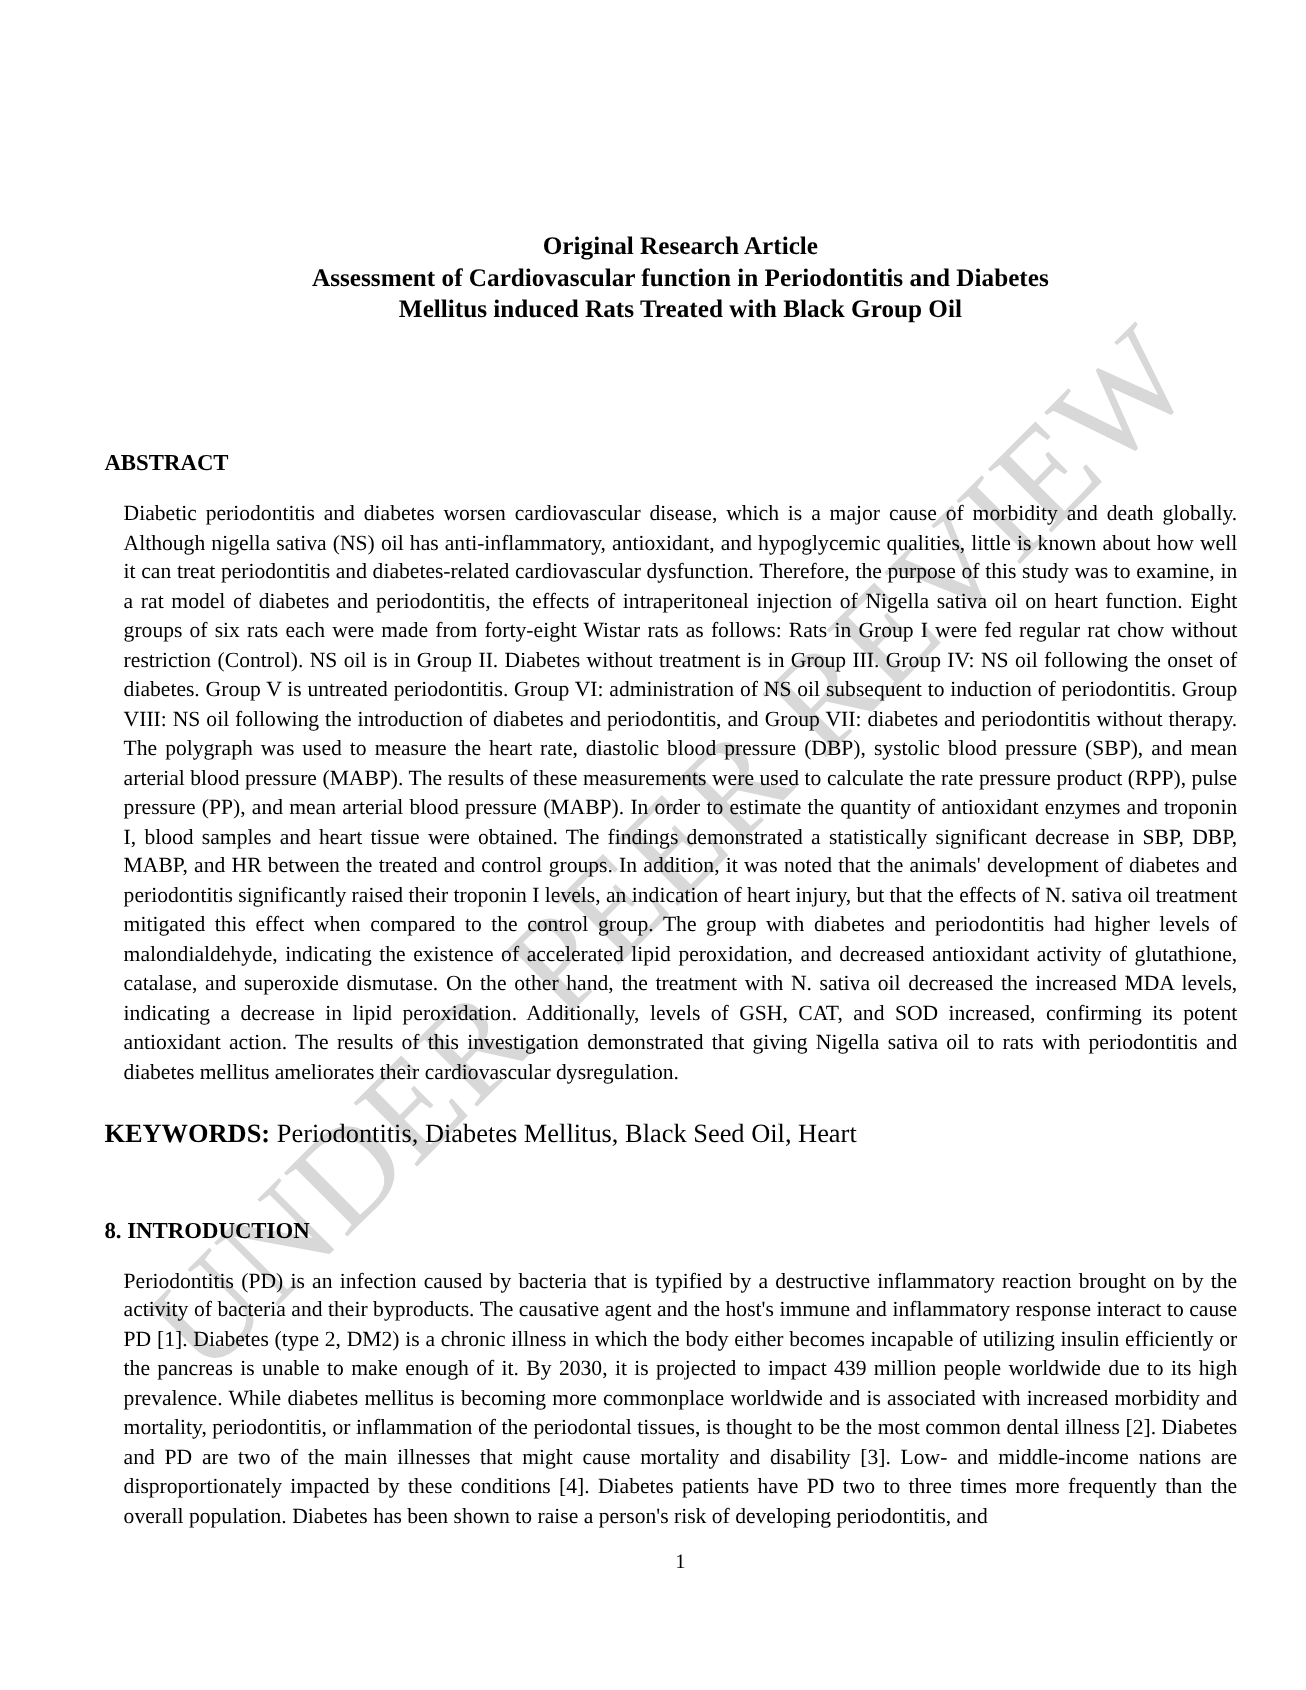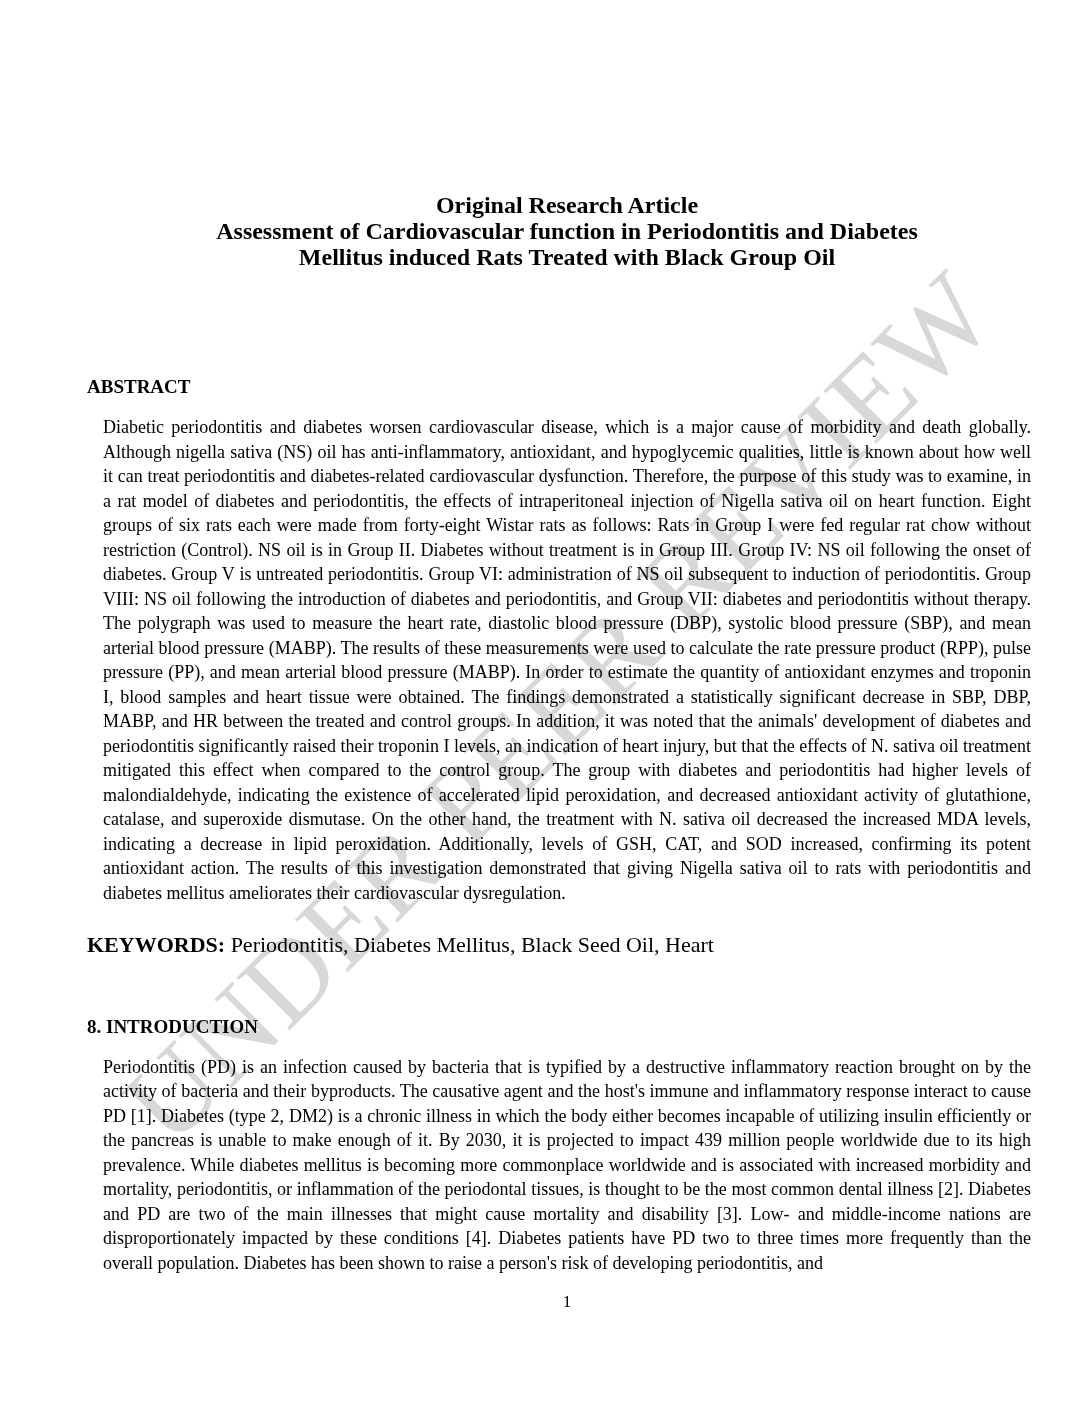--- a/index.html
+++ b/index.html
@@ -33,21 +33,21 @@
     position: absolute;
     left: 87px;
     top: 0;
     width: 960px;
     z-index: 1;
   }
   .title-block {
     margin-top: 192px;
     text-align: center;
     font-weight: bold;
-    font-size: 24px;
+    font-size: 21px;
     line-height: 26px;
   }
   .section-heading {
     font-weight: bold;
     font-size: 19px;
     line-height: 24px;
     margin: 0;
   }
   .abstract-heading {
     margin-top: 105px;

